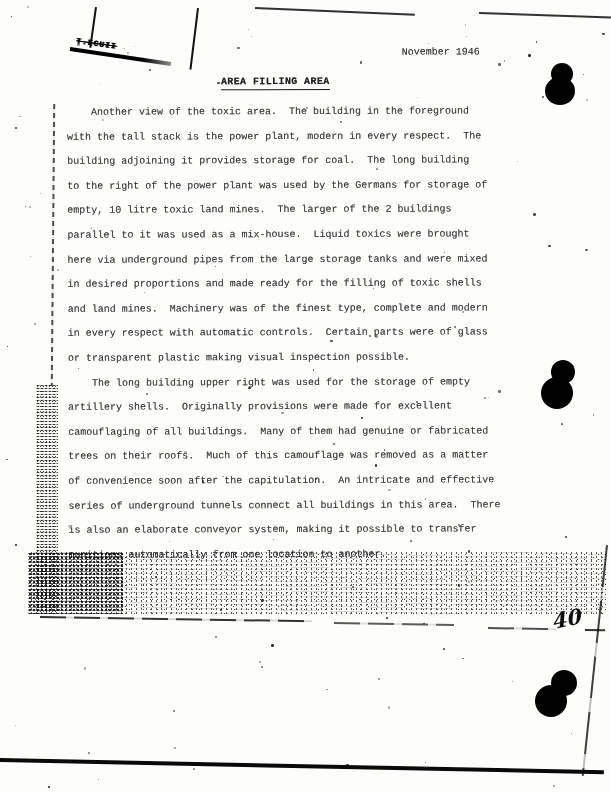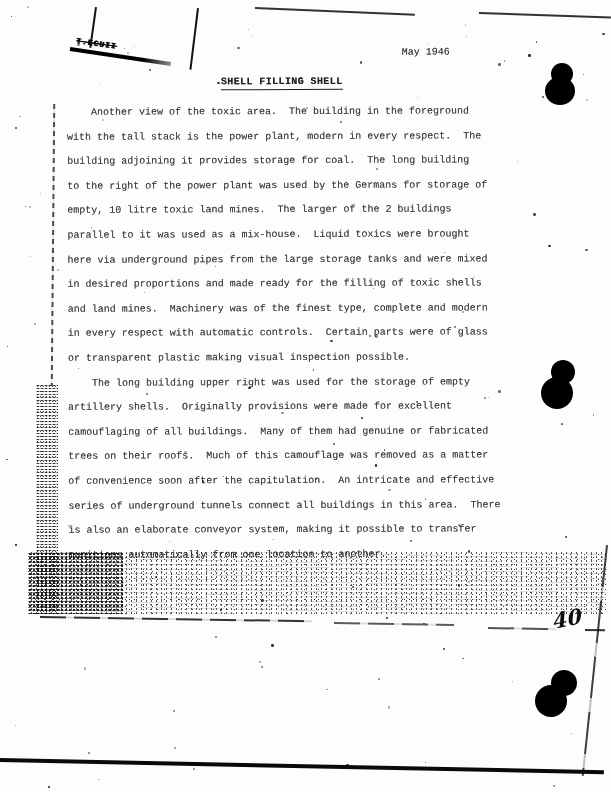--- a/index.html
+++ b/index.html
@@ -66,22 +66,22 @@
     transform:rotate(1.15deg);transform-origin:left center;}
   .blob{position:absolute;}
   .specks i{position:absolute;background:#000;border-radius:50%;display:block;}
 </style>
 </head>
 <body>
 
 <div class="page">
 
   <div class="typewriter">
-    <div class="doc-date">May 1946</div>
-    <div class="doc-title">SHELL FILLING SHELL</div>
+    <div class="doc-date">November 1946</div>
+    <div class="doc-title">AREA FILLING AREA</div>
     <div class="text-block">
       <div class="line">    Another view of the toxic area.  The building in the foreground</div>
       <div class="line">with the tall stack is the power plant, modern in every respect.  The</div>
       <div class="line">building adjoining it provides storage for coal.  The long building</div>
       <div class="line">to the right of the power plant was used by the Germans for storage of</div>
       <div class="line">empty, 10 litre toxic land mines.  The larger of the 2 buildings</div>
       <div class="line">parallel to it was used as a mix-house.  Liquid toxics were brought</div>
       <div class="line">here via underground pipes from the large storage tanks and were mixed</div>
       <div class="line">in desired proportions and made ready for the filling of toxic shells</div>
       <div class="line">and land mines.  Machinery was of the finest type, complete and modern</div>

